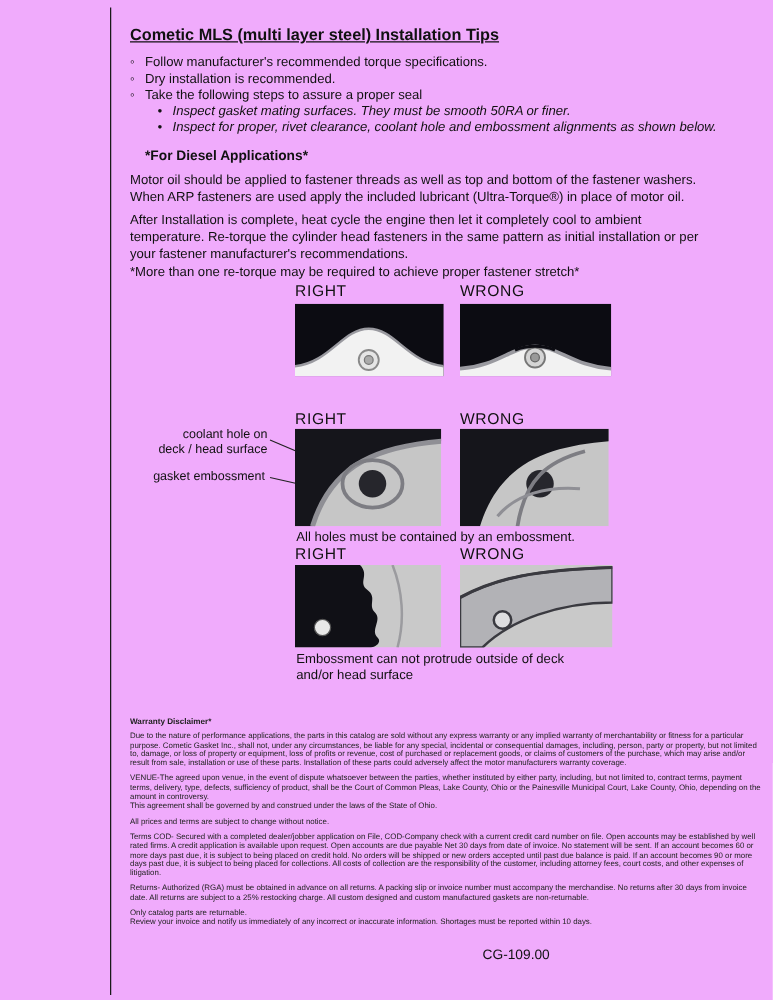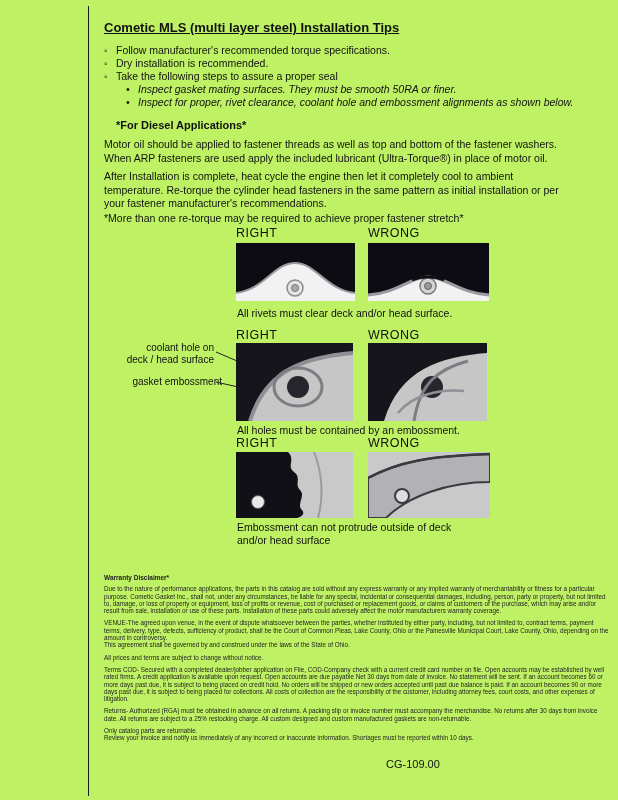--- a/index.html
+++ b/index.html
@@ -1,18 +1,18 @@
 <!DOCTYPE html>
 <html><head>
 <meta charset="utf-8">
 <style>
   * { box-sizing: border-box; margin: 0; padding: 0; }
   html,body { width: 618px; height: 800px; }
   body { background: #ffffff; font-family: "Liberation Sans", sans-serif; color: #111; }
-  .page { position: relative; width: 618px; height: 800px; background: #bef264; overflow: hidden; }
+  .page { position: relative; width: 618px; height: 800px; background: #f0abfc; overflow: hidden; }
   .vrule { position: absolute; left: 88px; top: 6px; width: 1px; height: 790px; background: #1a1a1a; }
   .title { position: absolute; left: 104px; top: 20px; font-size: 13px; font-weight: bold; text-decoration: underline; }
   .tips { position: absolute; left: 104px; top: 44px; width: 480px; font-size: 10.5px; line-height: 13px; }
   .tip { position: relative; padding-left: 12px; }
   .tip::before { content: "◦"; position: absolute; left: 0; top: 0; }
   .subtip { position: relative; padding-left: 12px; margin-left: 22px; font-style: italic; }
   .subtip::before { content: "•"; position: absolute; left: 0; top: 0; }
   .diesel-heading { position: absolute; left: 116px; top: 119px; font-size: 11px; font-weight: bold; }
   .para { position: absolute; left: 104px; width: 455px; font-size: 10.5px; line-height: 13.5px; }
   #para1 { top: 138px; }
@@ -67,28 +67,27 @@
   <div class="dg-img" style="left:368px; top:243px;">
     <svg width="121" height="58" viewBox="0 0 121 58">
       <rect width="121" height="58" fill="#0c0c12"></rect>
       <path d="M0,58 L0,52 C30,50 42,34 60,34 C78,34 91,50 121,52 L121,58 Z" fill="#f2f2f2"></path>
       <path d="M0,52 C30,50 42,34 60,34 C78,34 91,50 121,52" fill="none" stroke="#9a9aa0" stroke-width="3"></path>
       <circle cx="60" cy="43" r="8" fill="#d5d5d5" stroke="#777777" stroke-width="1.5"></circle>
       <circle cx="60" cy="43" r="3.5" fill="#999999" stroke="#666666"></circle>
       <path d="M44,37 C50,34.5 54,34 60,34 C66,34 70,34.5 76,37" fill="none" stroke="#0c0c12" stroke-width="2.5"></path>
     </svg>
   </div>
-  <div class="caption" style="top:307px;">All rivets must clear deck and/or head surface.</div>
 
   <div class="dg-label" style="left:236px; top:328px; width:117px;">RIGHT</div>
   <div class="dg-label" style="left:368px; top:328px; width:119px;">WRONG</div>
 
   <div class="callout" style="left:110px; top:342px; width:104px;">coolant hole on
 deck / head surface</div>
-  <div class="callout" style="left:118px; top:376px; width:104px;">gasket embossment</div>
+  <div class="callout" style="left:108px; top:376px; width:104px;">gasket embossment</div>
   <svg id="callout-lines" width="90" height="60">
     <line x1="0" y1="6" x2="80" y2="40" stroke="#222" stroke-width="1"></line>
     <line x1="0" y1="36" x2="62" y2="50" stroke="#222" stroke-width="1"></line>
   </svg>
 
   <div class="dg-img" style="left:236px; top:343px;">
     <svg width="117" height="78" viewBox="0 0 117 78">
       <rect width="117" height="78" fill="#c6c6c6"></rect>
       <path d="M0,0 L117,0 L117,10 C70,14 30,26 14,78 L0,78 Z" fill="#15151b"></path>
       <path d="M117,10 C70,14 30,26 14,78" fill="none" stroke="#8f8f95" stroke-width="4"></path>

